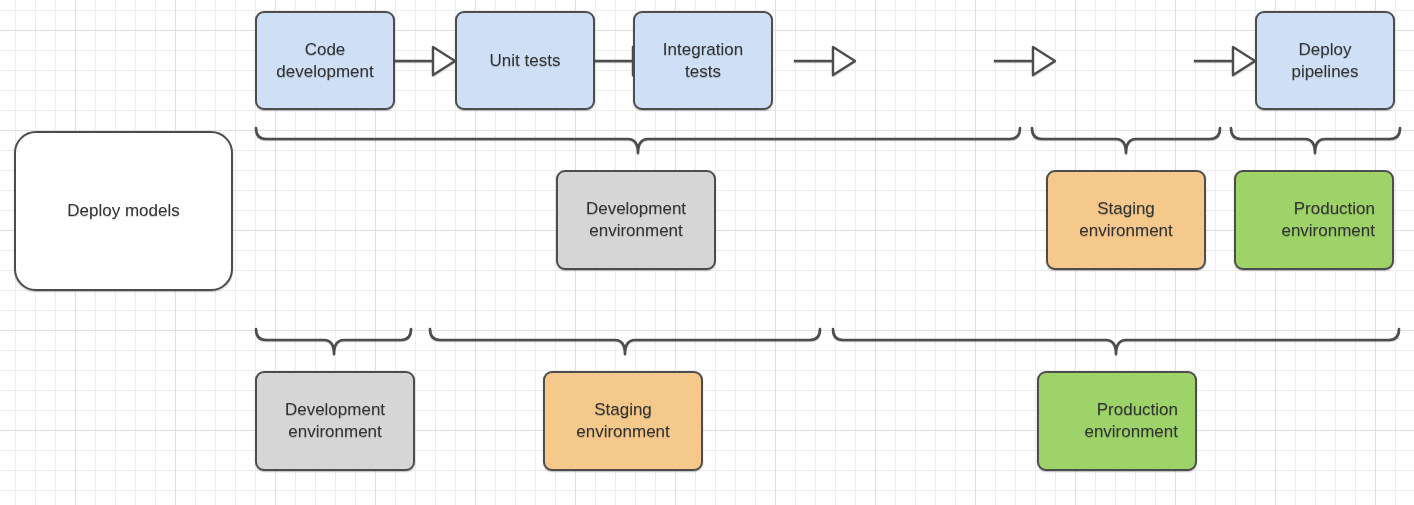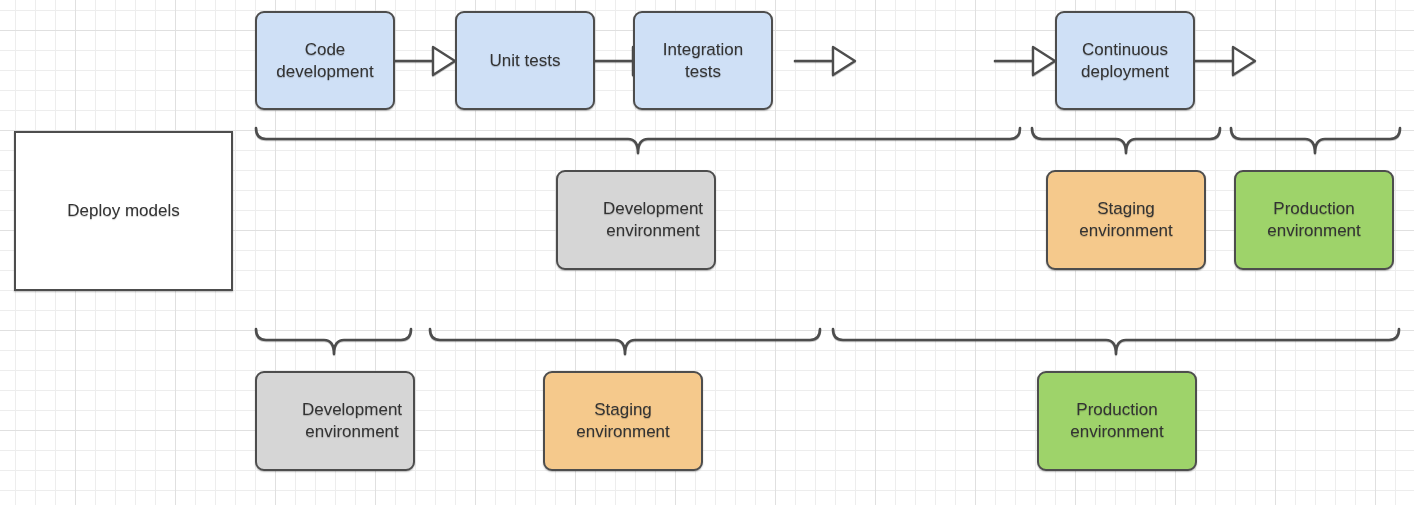--- a/index.html
+++ b/index.html
@@ -29,25 +29,25 @@
     box-shadow:0 1px 1.5px rgba(0,0,0,0.28);
     text-shadow:0 1px 1px rgba(0,0,0,0.22);
   }
   .node .lbl{display:inline-block;}
   .step{top:11px;width:140px;height:99px;background:#cfe0f6;}
   .step .lbl{max-width:102px;}
   .env{width:160px;height:100px;}
   .env .lbl{max-width:122px;}
   .env-row-models{top:170px;}
   .env-row-code{top:371px;}
-  .env-development{background:#d6d6d6;justify-content:flex-end;}
+  .env-development{background:#d6d6d6;}
   .env-staging{background:#f5c98c;}
-  .env-production{background:#9ed36a;}
+  .env-production{background:#9ed36a;text-align:right;}
   .rowlabel{
-    left:14px;width:219px;height:160px;background:#ffffff;border-radius:0;
+    left:14px;width:219px;height:160px;background:#ffffff;border-radius:22px;
   }
   svg.overlay{
     position:absolute;left:0;top:0;pointer-events:none;
     filter:drop-shadow(0 1px 0.5px rgba(0,0,0,0.2));
   }
   svg.overlay .stroke{stroke:#4d4d4d;stroke-width:2.6;fill:none;stroke-linecap:round;stroke-linejoin:round;}
   svg.overlay .head{stroke:#4d4d4d;stroke-width:2.4;fill:#ffffff;stroke-linejoin:round;}
 </style>
 </head>
 <body>
@@ -88,22 +88,22 @@
 
   <div class="node step" style="left:255px">
     <span class="lbl">Code development</span>
   </div>
   <div class="node step" style="left:455px">
     <span class="lbl">Unit tests</span>
   </div>
   <div class="node step" style="left:633px">
     <span class="lbl">Integration tests</span>
   </div>
-  <div class="node step" style="left:1055px">
-    <span class="lbl">Continuous deployment</span>
+  <div class="node step" style="left:1255px">
+    <span class="lbl">Deploy pipelines</span>
   </div>
 
   <div class="node rowlabel" style="top:131px">
     <span class="lbl">Deploy models</span>
   </div>
 
   <div class="node env env-row-models env-development" style="left:556px">
     <span class="lbl">Development environment</span>
   </div>
   <div class="node env env-row-models env-staging" style="left:1046px">

